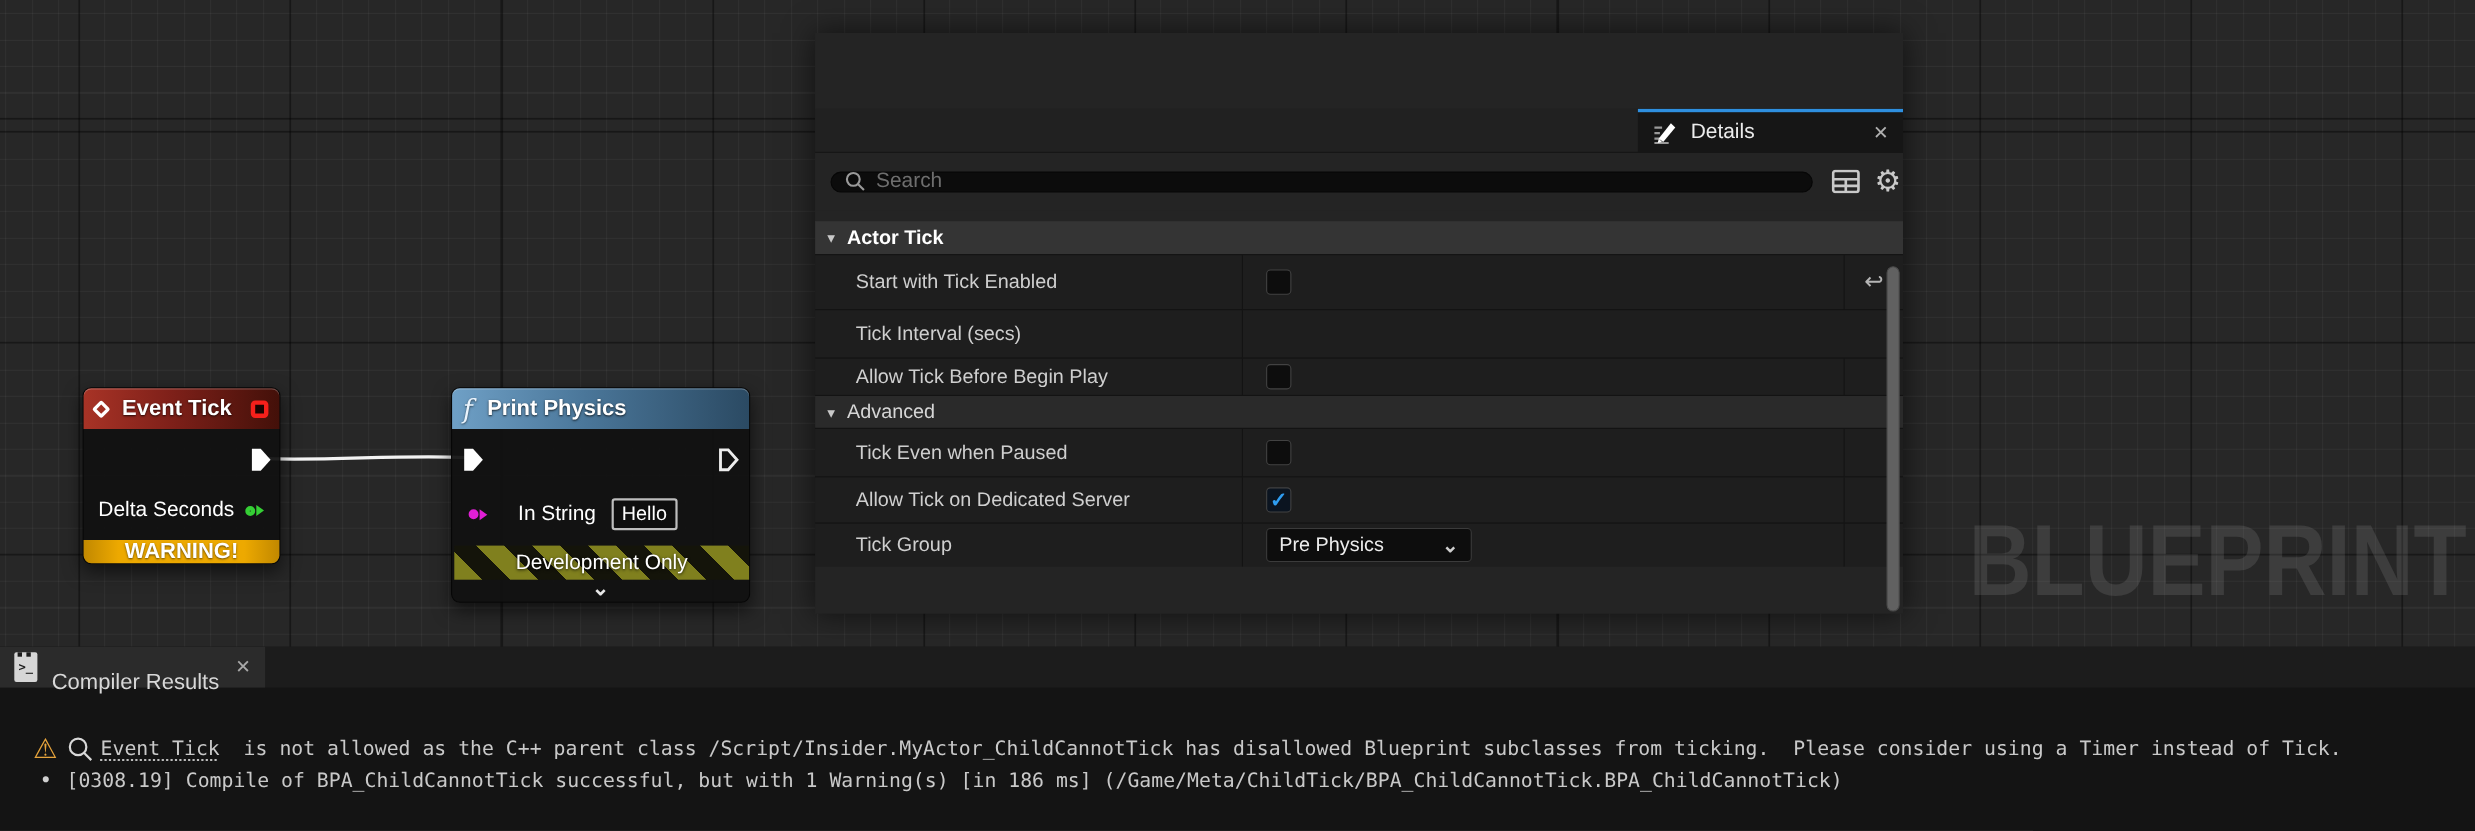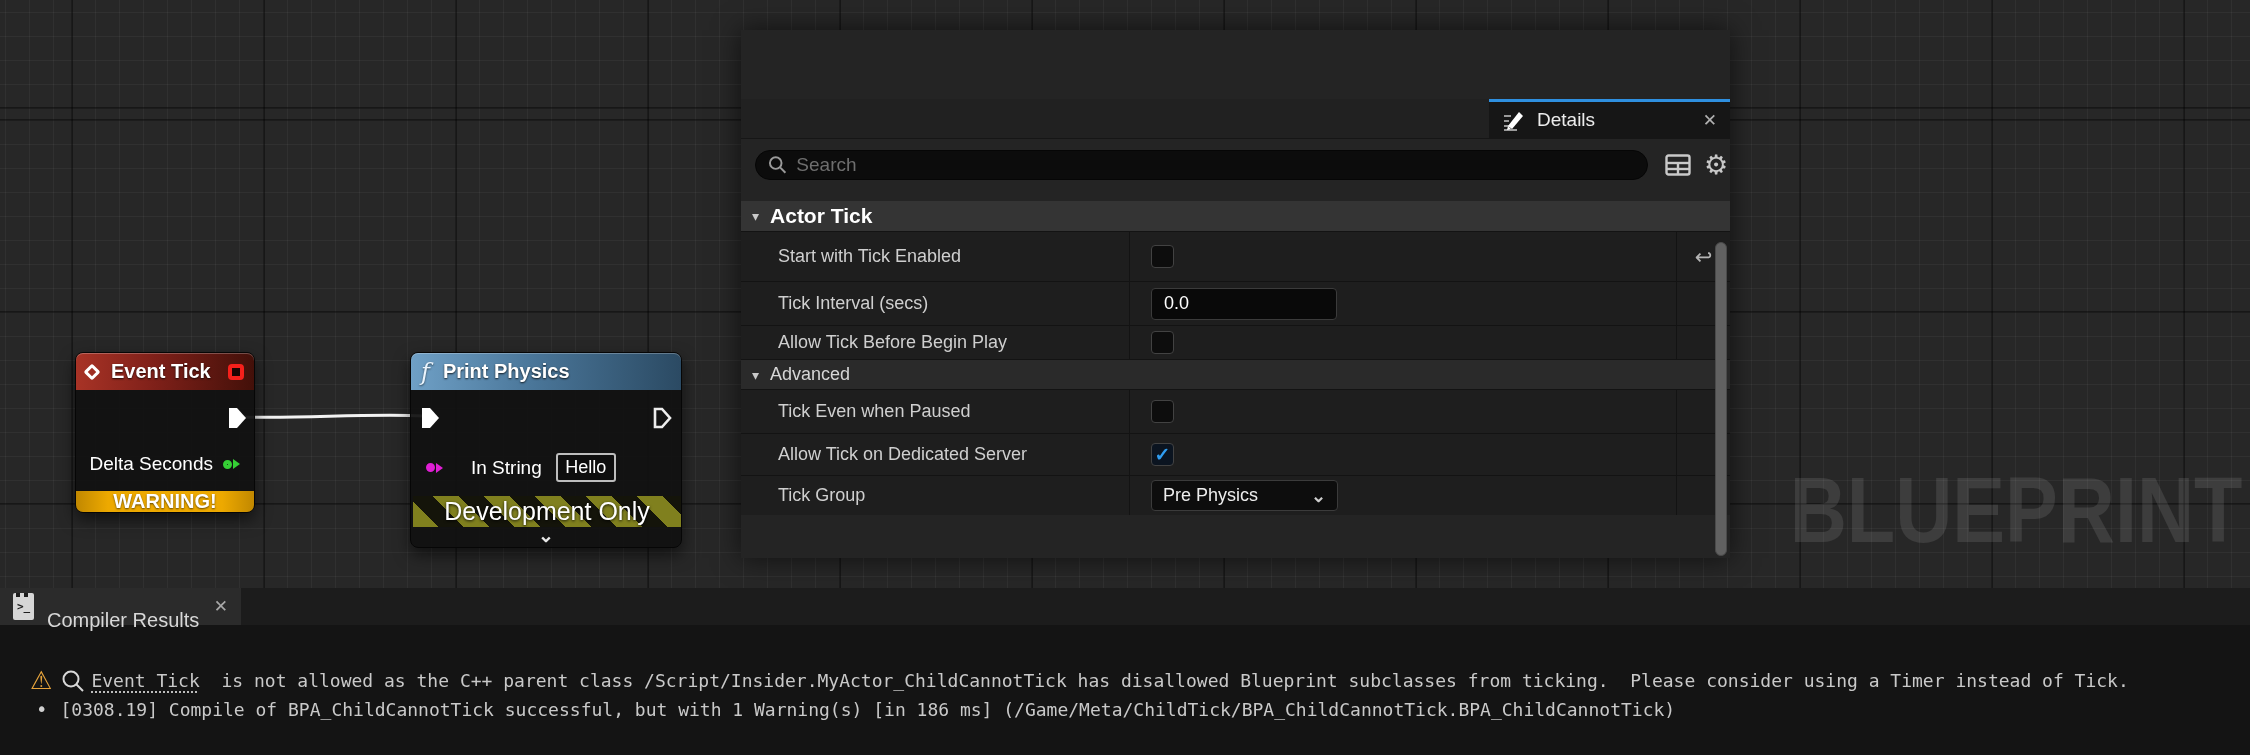--- a/index.html
+++ b/index.html
@@ -54,56 +54,56 @@
   #warning-bar { position:absolute; left:0; right:0; bottom:0; height:21px;
     background:linear-gradient(90deg,#c18800 0%,#eda900 18%,#eda900 82%,#c18800 100%);
     border-radius:0 0 7px 7px; display:flex; align-items:center; justify-content:center;
     color:#fff; font-weight:bold; font-size:20px; text-shadow:0 1px 2px rgba(0,0,0,.6); }
 
   #hello-box { width:60px; height:29px; border:2px solid #bdbdbd; border-radius:3px;
     background:#0e0e0e; display:flex; align-items:center; justify-content:center;
     color:#fff; font-size:18px; }
   #dev-banner { position:absolute; left:2px; right:0; top:143px; height:31px;
     background:repeating-linear-gradient(45deg,#80801e 0 18px,#14140a 18px 36px);
-    display:flex; align-items:center; justify-content:center; color:#fff; font-size:25px;
+    display:flex; align-items:center; justify-content:center; color:#fff; font-size:19px;
     text-shadow:0 1px 3px rgba(0,0,0,.9); }
   #print-expand { position:absolute; left:0; right:0; bottom:0px; height:22px;
     display:flex; align-items:center; justify-content:center; color:#e8e8e8;
     font-size:19px; font-weight:bold; line-height:10px; }
 
   
   #details-panel { position:absolute; left:741px; top:30px; width:989px; height:528px;
     background:#242424; box-shadow:0 0 26px rgba(0,0,0,.6); }
   #parent-bar { height:37px; background:#1b1b1b; display:flex; align-items:center;
     justify-content:flex-end; padding-right:13px; gap:7px; font-size:19px; }
   #parent-bar .lbl { color:#b9b9b9; }
   #parent-bar .val { color:#74abe2; }
   #toolbar-space { height:69px; background:#242424; }
   #tab-row { height:40px; background:#212121; display:flex; border-bottom:1px solid #161616;justify-content:flex-end; }
   #details-tab { width:241px; background:#161616; border-top:3px solid #2e8fdf;
     display:flex; align-items:center; padding:0 13px; }
   #details-tab .tab-label { color:#ececec; font-size:19px; margin-left:12px; }
   #details-tab .tab-close { margin-left:auto; color:#b0b0b0; font-size:17px; }
   #search-row { height:52px; display:flex; align-items:center; padding-left:14px; background:#242424; }
-  #search-pill { width:893px; height:30px; border-radius:15px; background:#0c0c0c;
+  #search-pill { width:893px; height:19px; border-radius:15px; background:#0c0c0c;
     border:1px solid #060606; display:flex; align-items:center; padding:0 12px; gap:9px; }
   #search-pill input { background:transparent; border:none; outline:none; color:#d8d8d8;
     font-size:19px; font-family:"Liberation Sans",sans-serif; width:100%; }
   #search-pill input::placeholder { color:#6e6e6e; }
   .hdr-icon { color:#c9c9c9; }
   #grid-view-icon { margin-left:17px; }
   #settings-gear-icon { margin-left:13px; font-size:27px; line-height:1; }
   #rows-spacer { height:10px; background:#242424; }
 
   #rows-area { position:relative; background:#1d1d1d; }
   .section-h { height:30px; display:flex; align-items:center; padding-left:11px; gap:11px; }
   .section-h.main { background:#343434; }
   .section-h.adv { background:#2a2a2a; border-top:1px solid #131313; }
   .tri { color:#c9c9c9; font-size:14px; }
-  .section-h.main .sec-title { color:#fff; font-weight:bold; font-size:21px; }
+  .section-h.main .sec-title { color:#fff; font-weight:bold; font-size:18px; }
   .section-h.adv .sec-title { color:#d6d6d6; font-size:18px; }
 
   .prow { display:flex; border-top:1px solid #131313; background:#1e1e1e; }
   .prow .name { width:389px; flex:none; padding-left:37px; display:flex; align-items:center;
     color:#cfcfcf; font-size:18px; border-right:1px solid #131313; }
   .prow .value { width:547px; flex:none; display:flex; align-items:center; padding-left:21px;
     border-right:1px solid #131313; }
   .prow .reset { flex:1; display:flex; align-items:center; justify-content:center; }
   .checkbox { width:23px; height:23px; background:#0d0d0d; border:1px solid #424242;
     border-radius:4px; display:flex; align-items:center; justify-content:center; }
@@ -241,23 +241,20 @@
         <div class="value">
           <div class="checkbox"></div>
         </div>
         <div class="reset">
           <span class="reset-arrow">↩</span>
         </div>
       </div>
 
       <div class="prow" style="height:44px;">
         <div class="name">Tick Interval (secs)</div>
-        <div class="value">
-          <input class="num-input" type="text" value="0.0" style="">
-        </div>
         <div class="reset"></div>
       </div>
 
       <div class="prow" style="height:34px;">
         <div class="name">Allow Tick Before Begin Play</div>
         <div class="value">
           <div class="checkbox"></div>
         </div>
         <div class="reset"></div>
       </div>

